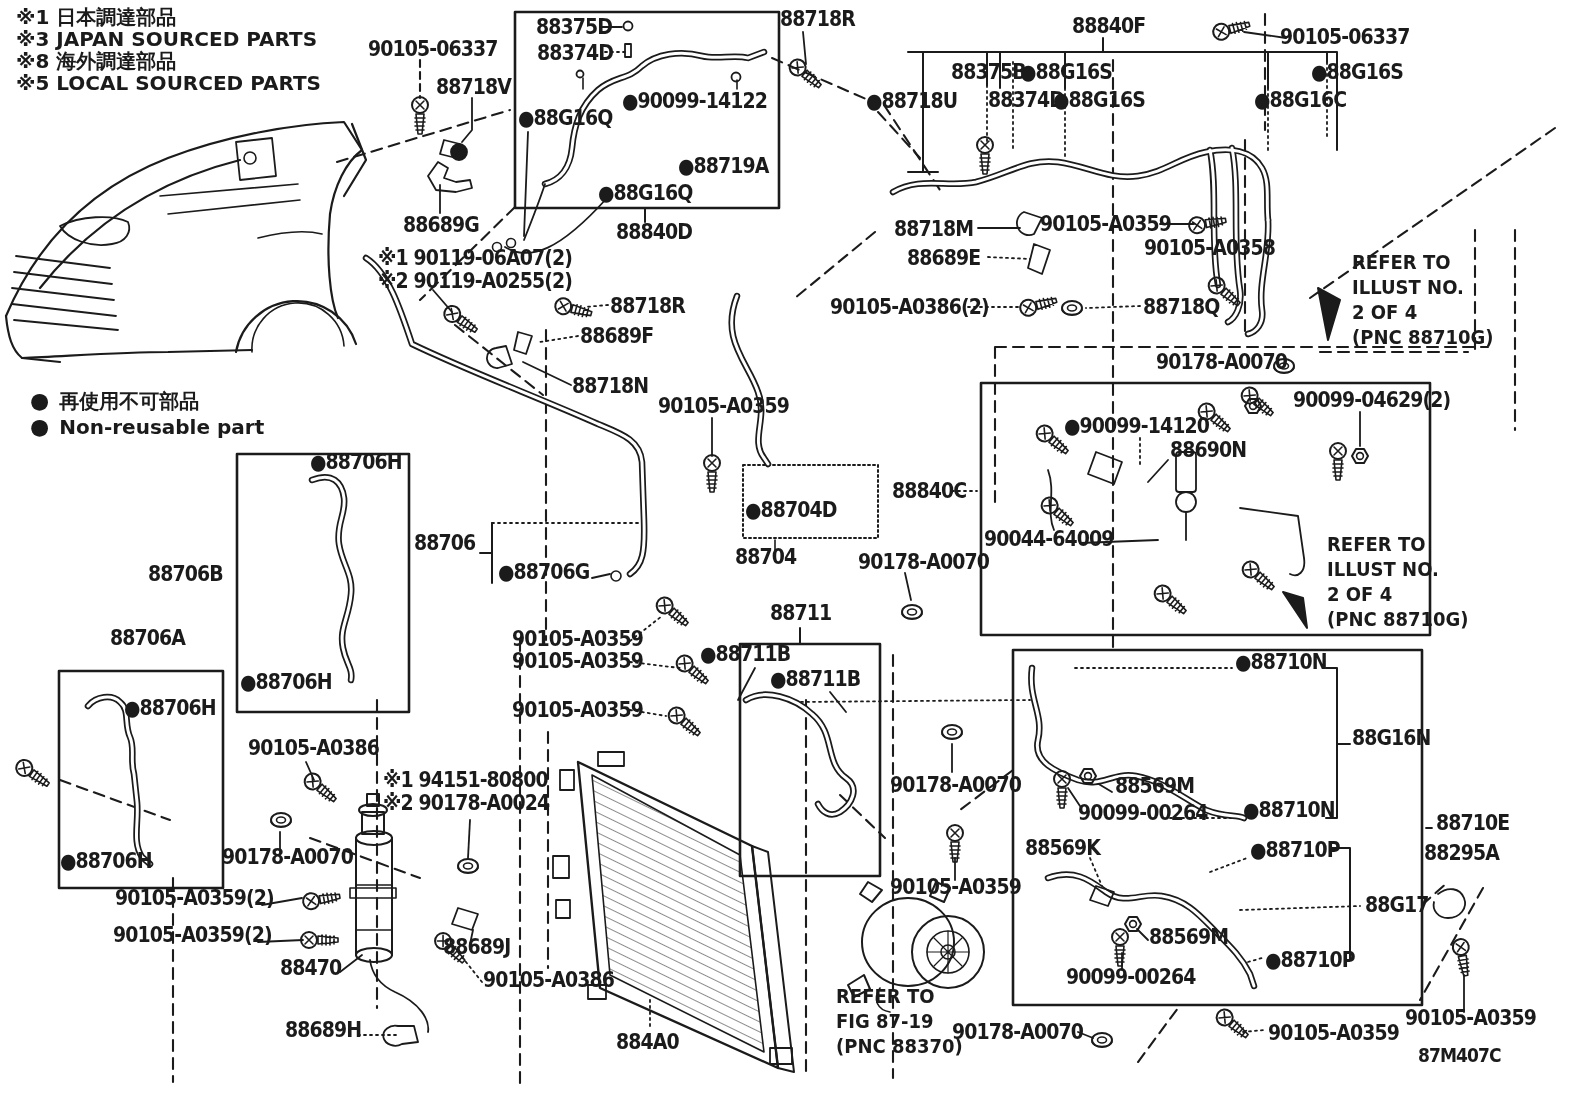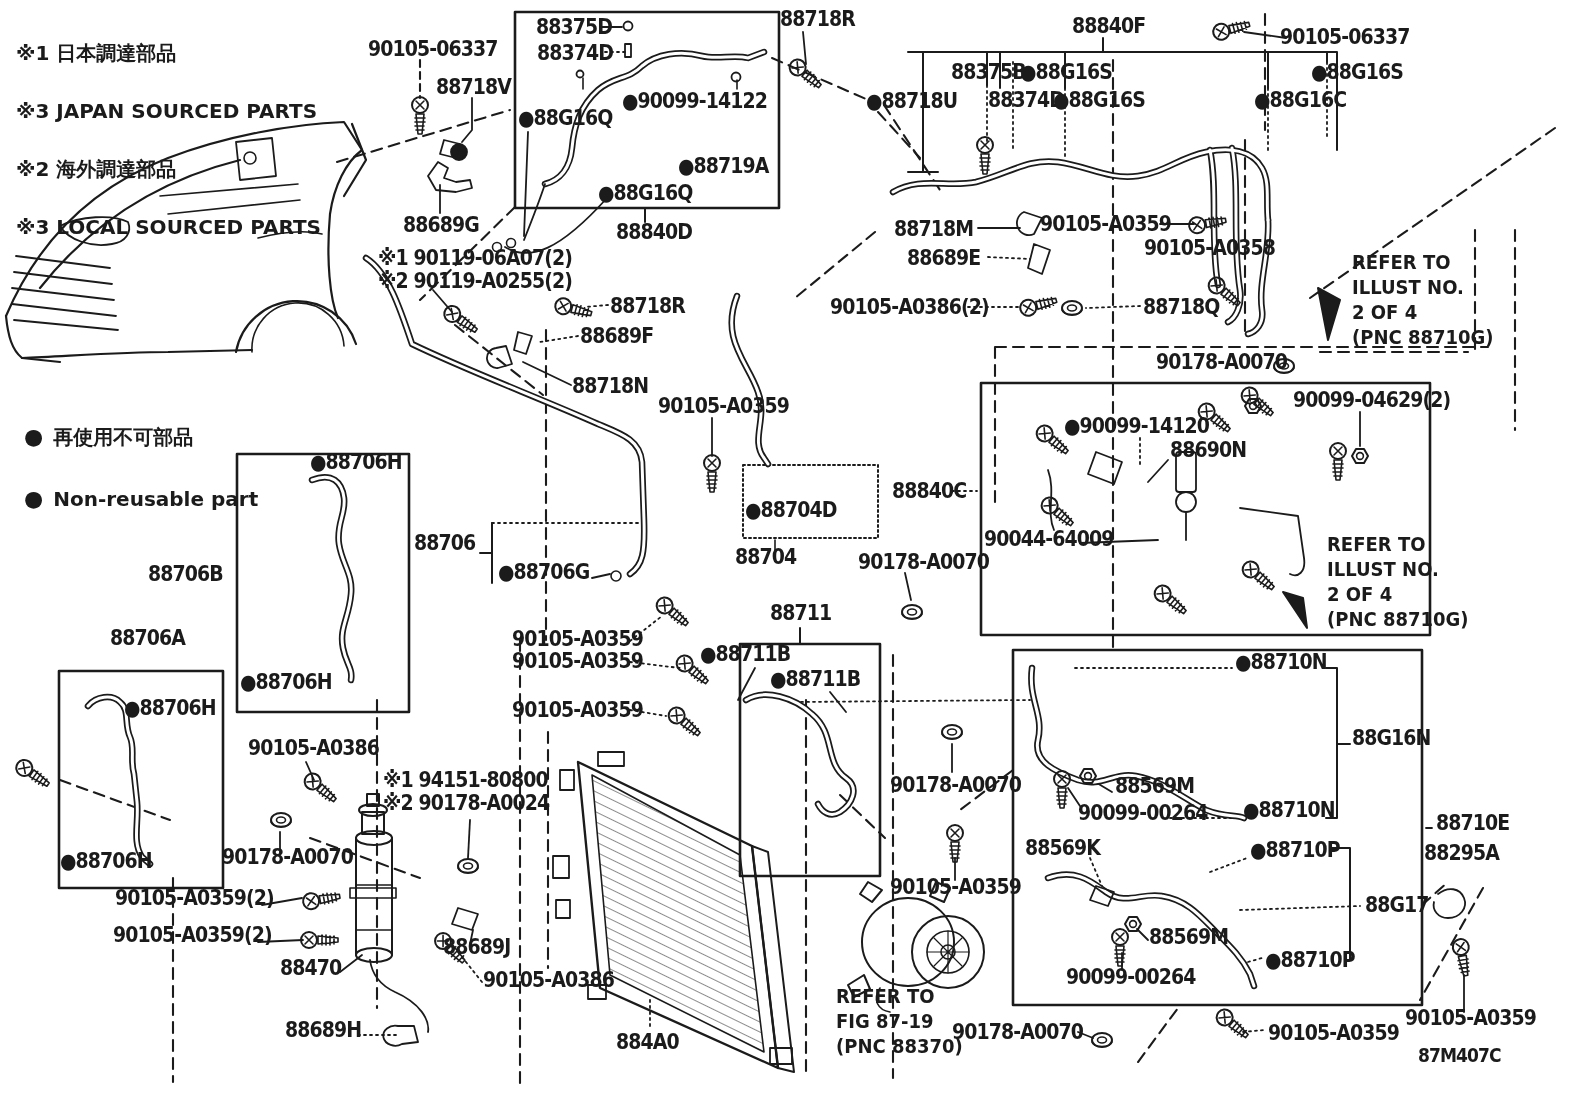--- a/index.html
+++ b/index.html
@@ -6,23 +6,23 @@
   #stage{position:relative;width:1592px;height:1099px;background:#ffffff;overflow:hidden;
          font-family:"DejaVu Sans","Liberation Sans",sans-serif;color:#1b1b1b;}
   #art{position:absolute;left:0;top:0;width:1592px;height:1099px;}
   #labels-layer{position:absolute;left:0;top:0;width:1592px;height:1099px;pointer-events:none;}
   .lbl{position:absolute;font-weight:bold;font-size:21px;line-height:1;letter-spacing:-1px;
        transform:scaleX(.90);transform-origin:left top;white-space:pre-line;color:#1b1b1b;}
   .lbl.note{font-size:20px;line-height:1.25;letter-spacing:0;}
   .lbl.small{font-size:19px;}
   #legend{position:absolute;left:16px;top:6px;font-weight:bold;font-size:20px;line-height:22px;
           letter-spacing:0;}
-  #nonreuse{position:absolute;left:24px;top:388px;font-weight:bold;font-size:20px;line-height:26px;}
+  #nonreuse{position:absolute;left:30px;top:388px;font-weight:bold;font-size:20px;line-height:26px;}
   #nonreuse .dot{font-size:22px;margin-right:10px;}
-  .legend-line{white-space:pre;margin-top:36px;}
+  .legend-line{white-space:pre;}
 </style>
 </head>
 <body>
 
 <div id="stage">
 
   <svg id="art" viewBox="0 0 1592 1099" fill="none" stroke="#1b1b1b" stroke-width="2" stroke-linecap="round" stroke-linejoin="round">
     <defs>
       <pattern id="fins" width="9" height="9" patternUnits="userSpaceOnUse" patternTransform="rotate(26)">
         <path d="M0,0 H9" stroke="#1b1b1b" stroke-width="1"></path>
@@ -318,22 +318,22 @@
 
     <g>
       <polygon points="1318,288 1340,300 1328,340" fill="#1b1b1b"></polygon>
       <polygon points="1283,592 1303,598 1307,628" fill="#1b1b1b"></polygon>
     </g>
   </svg>
 
   <div id="legend">
     <div class="legend-line">※1 日本調達部品</div>
     <div class="legend-line">※3 JAPAN SOURCED PARTS</div>
-    <div class="legend-line">※2 海外調達部品</div>
-    <div class="legend-line">※3 LOCAL SOURCED PARTS</div>
+    <div class="legend-line">※8 海外調達部品</div>
+    <div class="legend-line">※5 LOCAL SOURCED PARTS</div>
   </div>
 
   <div id="nonreuse">
     <div class="legend-line"><span class="dot">●</span><span>再使用不可部品</span></div>
     <div class="legend-line"><span class="dot">●</span><span>Non-reusable part</span></div>
   </div>
 
   <div id="labels-layer">
       <div class="lbl" style="left: 368px; top: 39px;">90105-06337</div>
       <div class="lbl" style="left: 436px; top: 77px;">88718V</div>

